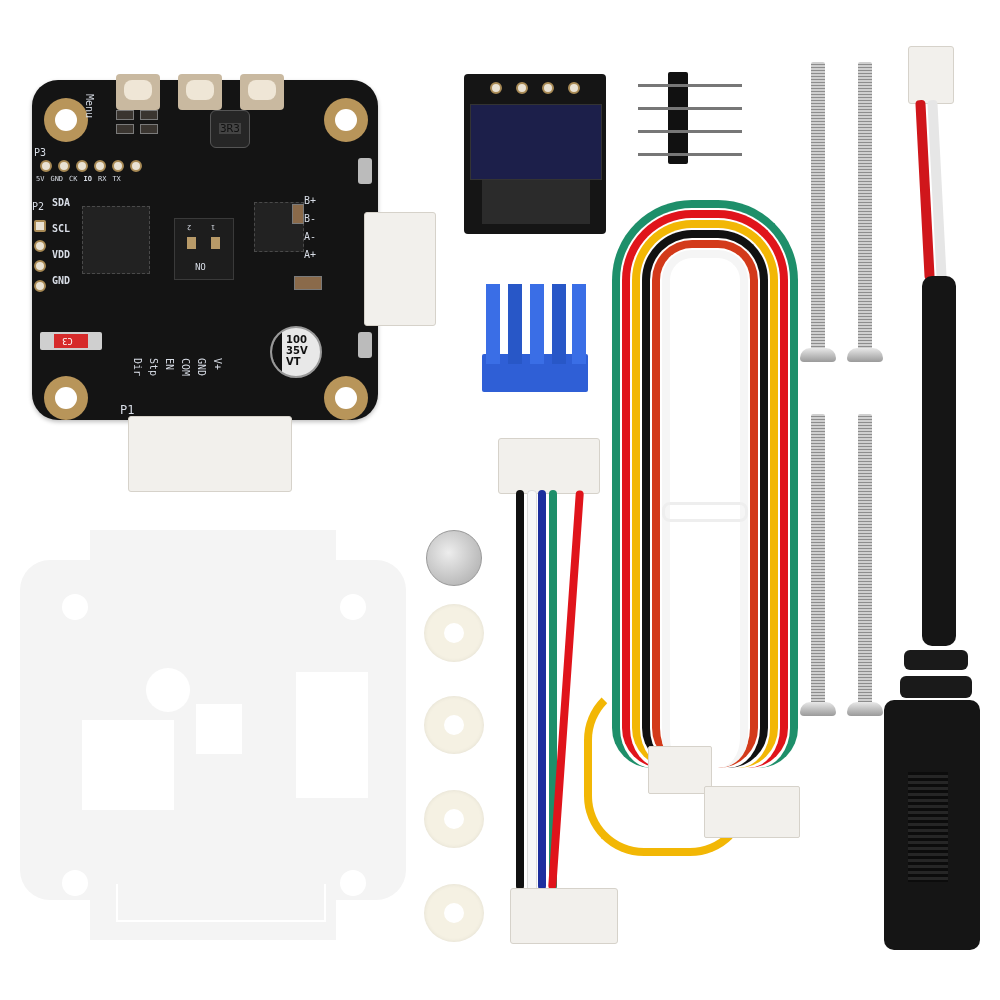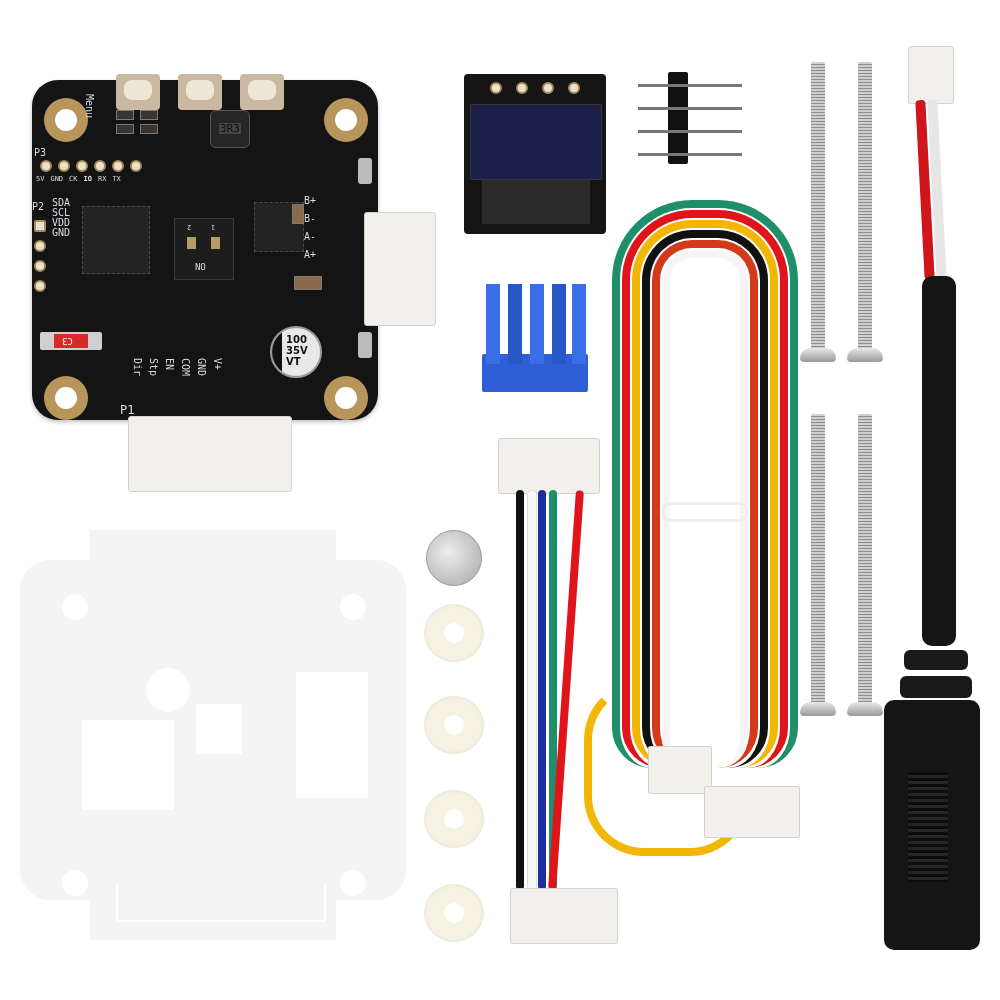--- a/index.html
+++ b/index.html
@@ -51,21 +51,21 @@
   <div class="abs" style="left:4px;top:96px;display:flex;gap:6px;font-size:7px;">
     <span class="silk" style="position:static;font-size:7px;">5V</span>
     <span class="silk" style="position:static;font-size:7px;">GND</span>
     <span class="silk" style="position:static;font-size:7px;">CK</span>
     <span class="silk" style="position:static;font-size:7px;font-weight:bold;">IO</span>
     <span class="silk" style="position:static;font-size:7px;">RX</span>
     <span class="silk" style="position:static;font-size:7px;">TX</span>
   </div>
 
   <span class="silk" style="left:0px;top:122px;">P2</span>
-  <div class="abs" style="left:20px;top:118px;display:flex;flex-direction:column;gap:0;">
+  <div class="abs" style="left:20px;top:118px;display:flex;flex-direction:column;gap:16px;font-weight:bold;">
     <span class="silk" style="position:static;">SDA</span>
     <span class="silk" style="position:static;">SCL</span>
     <span class="silk" style="position:static;">VDD</span>
     <span class="silk" style="position:static;">GND</span>
   </div>
   <div class="pad" style="left:2px;top:140px;border-radius:2px;"></div>
   <div class="pad" style="left:2px;top:160px;"></div>
   <div class="pad" style="left:2px;top:180px;"></div>
   <div class="pad" style="left:2px;top:200px;"></div>
 

